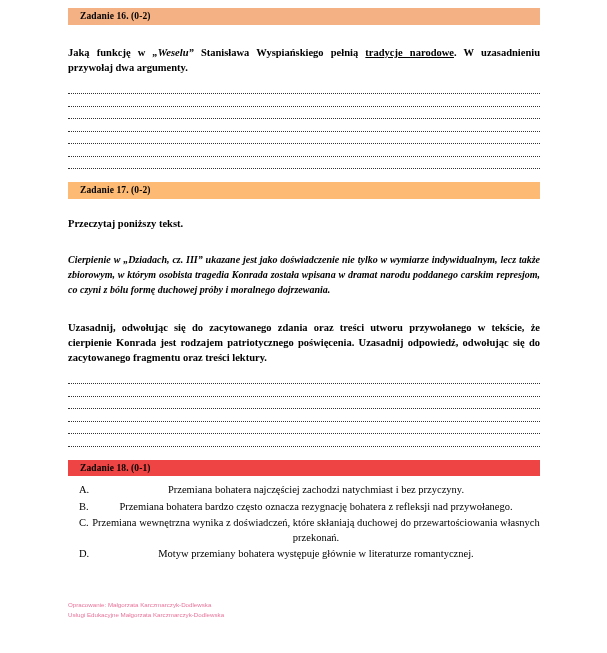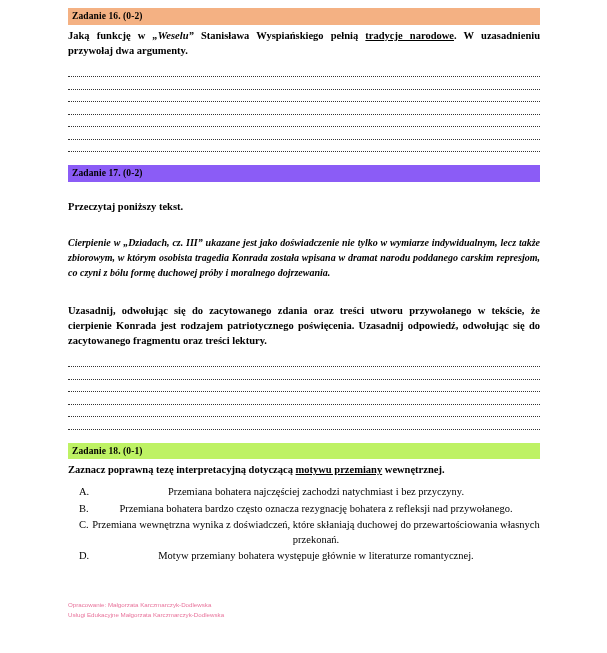--- a/index.html
+++ b/index.html
@@ -25,33 +25,33 @@
   .content {
     position: absolute;
     left: 68px;
     top: 8px;
     width: 472px;
   }
   .task-header {
     font-family: "Liberation Serif", serif;
     font-weight: bold;
     font-size: 9.5px;
-    padding: 3px 4px 3px 4px;
+    padding: 3px 4px 3px 12px;
     line-height: 1.15;
     letter-spacing: 0.1px;
   }
   .hdr-orange { background: #f4b183; }
-  .hdr-violet { background: #8b5cf6; }
-  .hdr-magenta { background: #bef264; }
+  .hdr-violet { background: #fdba74; }
+  .hdr-magenta { background: #ef4444; }
 
   .prompt {
     font-size: 10.5px;
     font-weight: bold;
     line-height: 1.42;
-    margin-top: 4px;
+    margin-top: 21px;
     text-align: justify;
   }
   .prompt .u { text-decoration: underline; }
   .prompt .ital { font-style: italic; }
 
   .sub-instr {
     font-size: 10.5px;
     font-weight: bold;
     line-height: 1.4;
     margin-top: 18px;
@@ -139,21 +139,20 @@
       <div class="dotline"></div>
       <div class="dotline"></div>
       <div class="dotline"></div>
       <div class="dotline"></div>
       <div class="dotline"></div>
     </div>
 
     <div class="spacer-16"></div>
 
     <div class="task-header hdr-magenta">Zadanie 18. (0-1)</div>
-    <div class="prompt"><span>Zaznacz poprawną tezę interpretacyjną dotyczącą </span><span class="u">motywu przemiany</span><span> wewnętrznej.</span></div>
 
     <div class="answers">
       <div class="answer-row">
         <span class="answer-letter">A.</span>
         <span class="answer-text">Przemiana bohatera najczęściej zachodzi natychmiast i bez przyczyny.</span>
       </div>
       <div class="answer-row">
         <span class="answer-letter">B.</span>
         <span class="answer-text">Przemiana bohatera bardzo często oznacza rezygnację bohatera z refleksji nad przywołanego.</span>
       </div>

